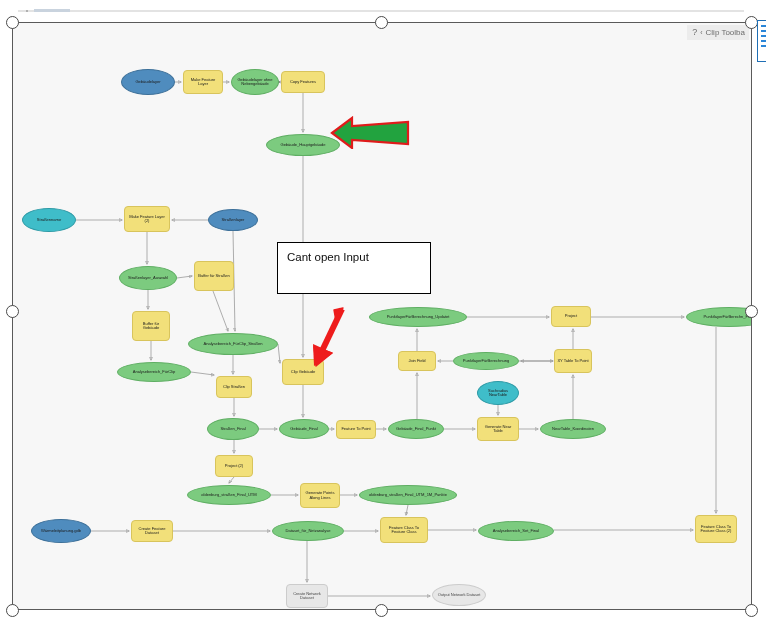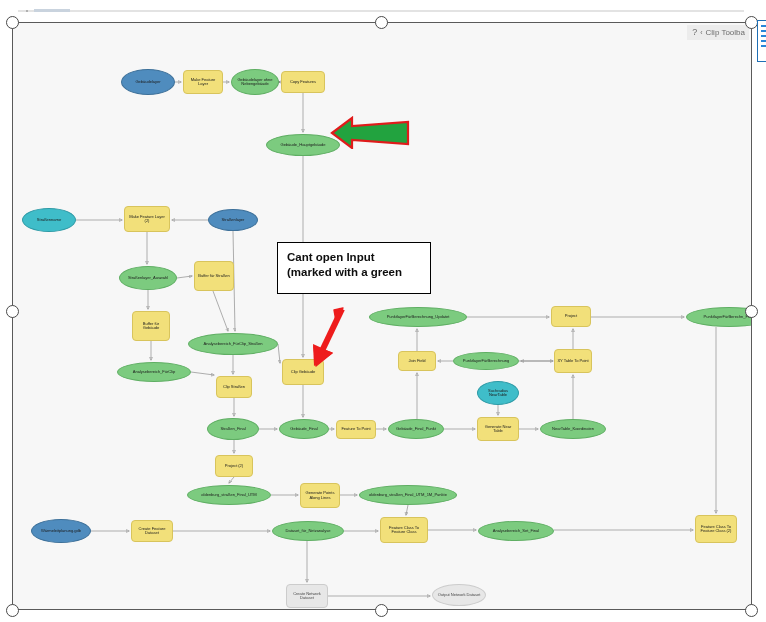--- a/index.html
+++ b/index.html
@@ -54,21 +54,21 @@
   .n-yellow {background:#f2e07a;border:0.7px solid #d8c45c;}
   .n-gray   {background:#e7e7e7;border:0.7px solid #cccccc;color:#4a4a4a;}
 
   
   #wires{position:absolute;left:0;top:0;width:740px;height:588px;pointer-events:none;}
   #wires line,#wires path{stroke:#8d8d8d;stroke-width:0.7;fill:none;}
 
   
   #callout{position:absolute;left:264px;top:219px;width:154px;height:52px;
            background:#ffffff;border:1.3px solid #000000;box-sizing:border-box;
-           padding:7px 0 0 9px;z-index:30;font-weight:bold;}
+           padding:7px 0 0 9px;z-index:30;}
   #callout .ln{font-size:11.5px;color:#0d0d0d;line-height:1.32;white-space:nowrap;}
 
   
   #green-arrow{position:absolute;left:317px;top:92px;width:80px;height:34px;z-index:28;}
   #red-arrow{position:absolute;left:297px;top:283px;width:40px;height:62px;z-index:28;}
 </style>
 </head>
 <body>
 
 <div id="root">
@@ -266,21 +266,20 @@
           <div class="node rect n-gray" style="left: 273px; top: 561px; width: 42px; height: 24px;">
             <span>Create Network Dataset</span>
           </div>
           <div class="node ellipse n-gray" style="left: 419px; top: 561px; width: 54px; height: 22px;">
             <span>Output Network Dataset</span>
           </div>
         </div>
 
       <div id="callout">
         <div class="ln">Cant open Input</div>
-        <div class="ln">(marked with a green</div>
       </div>
 
       <svg id="green-arrow" viewBox="0 0 80 34">
         <path d="M2,18 L22,3 L22,11 L78,7 L78,29 L22,25 L22,33 Z" fill="#22a33f" stroke="#e01b1b" stroke-width="2.2" stroke-linejoin="miter"></path>
       </svg>
 
       <svg id="red-arrow" viewBox="0 0 40 62">
         <path d="M33,2 L27,13 L13,44 L22,47 L6,60 L4,41 L12,46 L26,15 L24,4 Z" fill="#ee1c1c" stroke="#ee1c1c" stroke-width="1.4" stroke-linejoin="round"></path>
         <path d="M4,60 L3,38 L23,47 Z" fill="#ee1c1c"></path>
         <path d="M32,3 L11,47" stroke="#ee1c1c" stroke-width="6" stroke-linecap="butt"></path>

